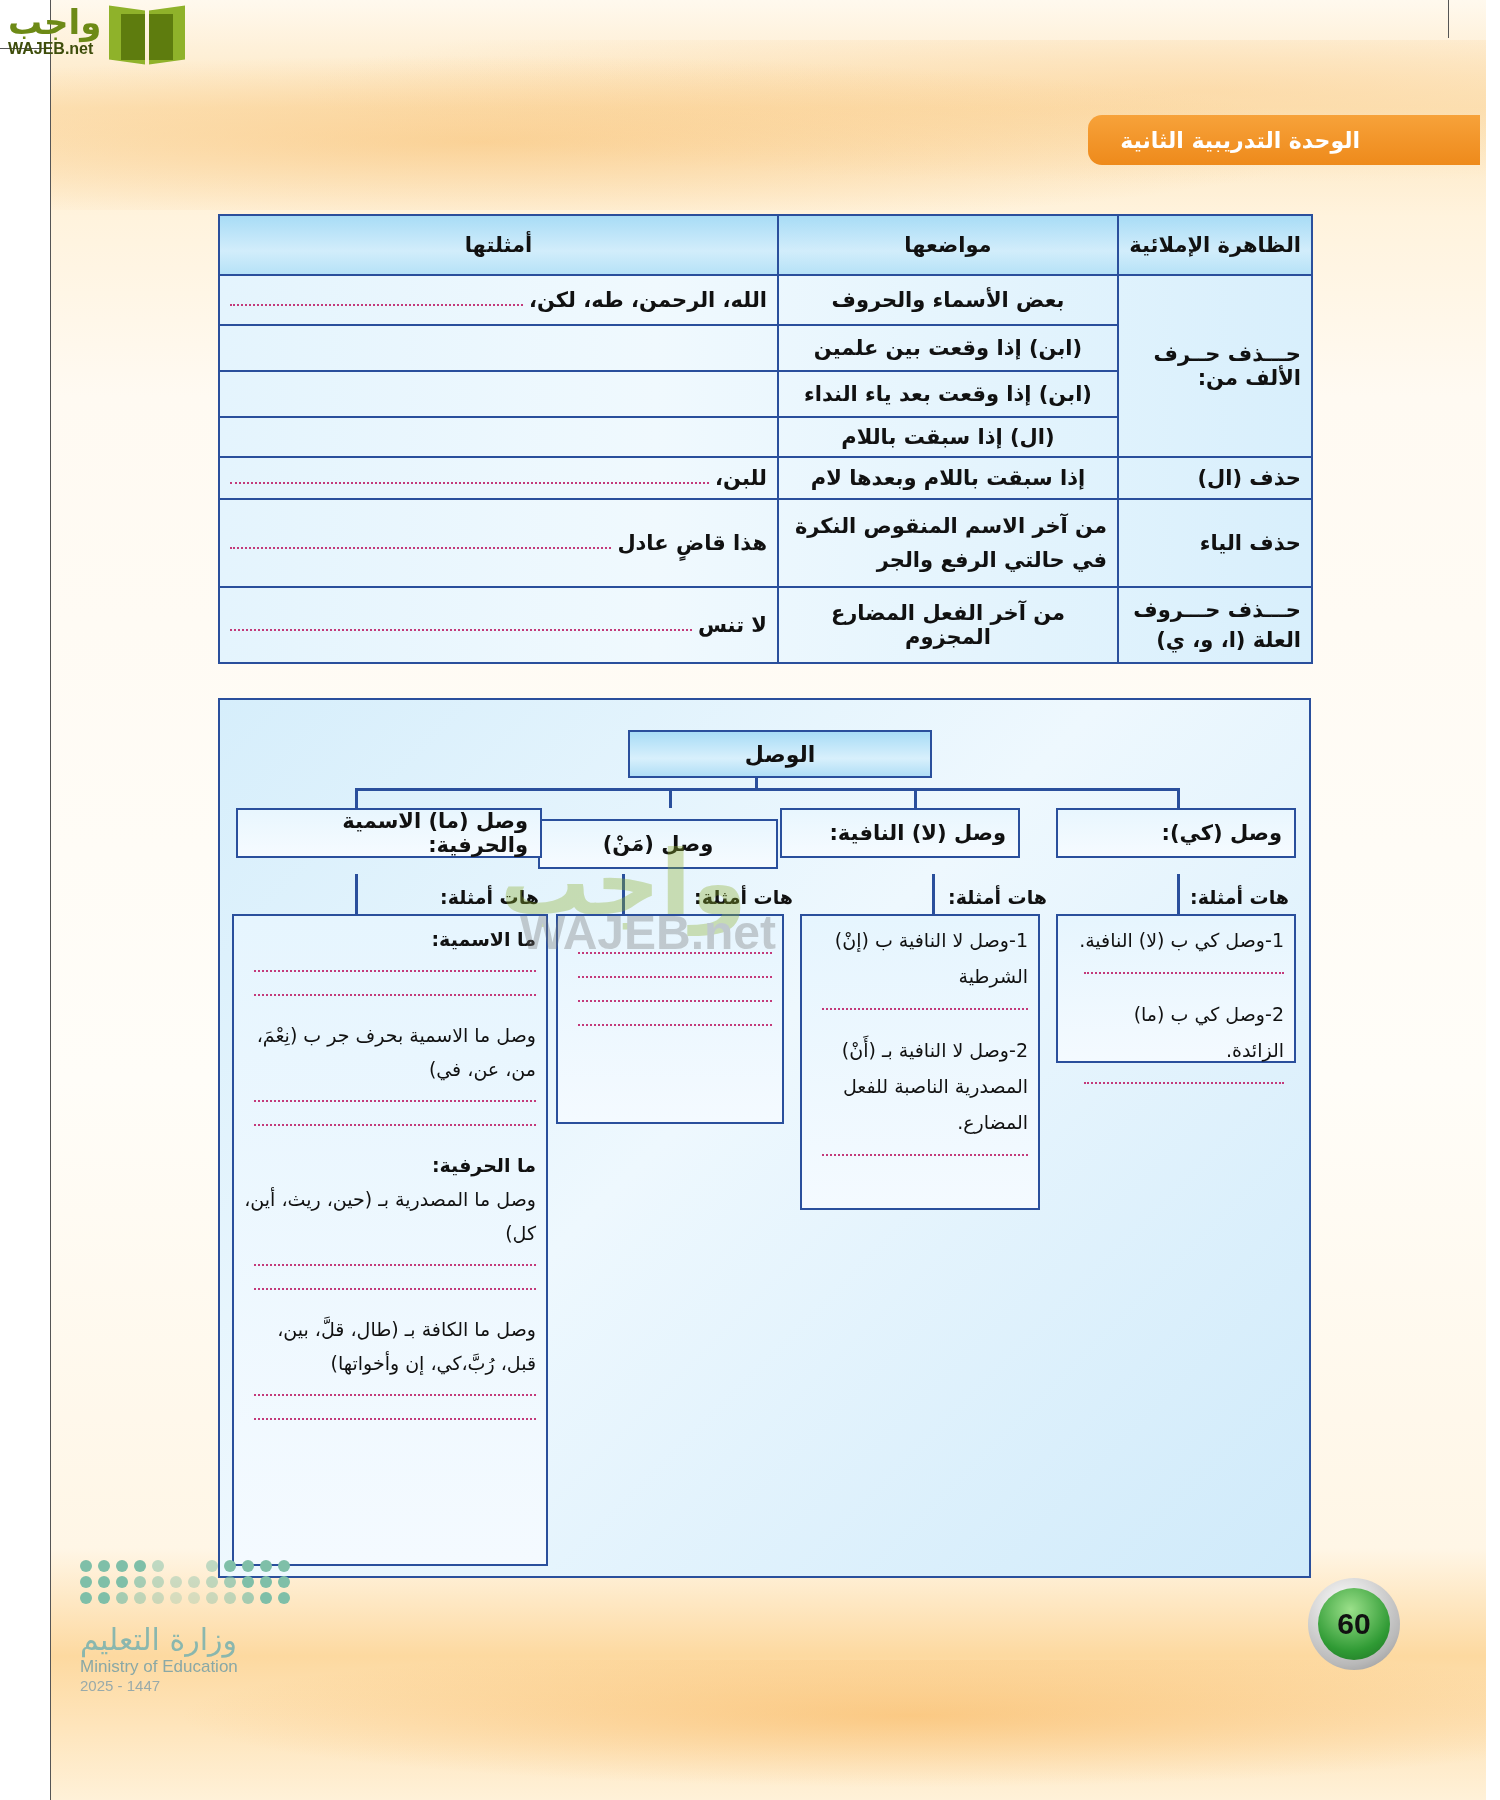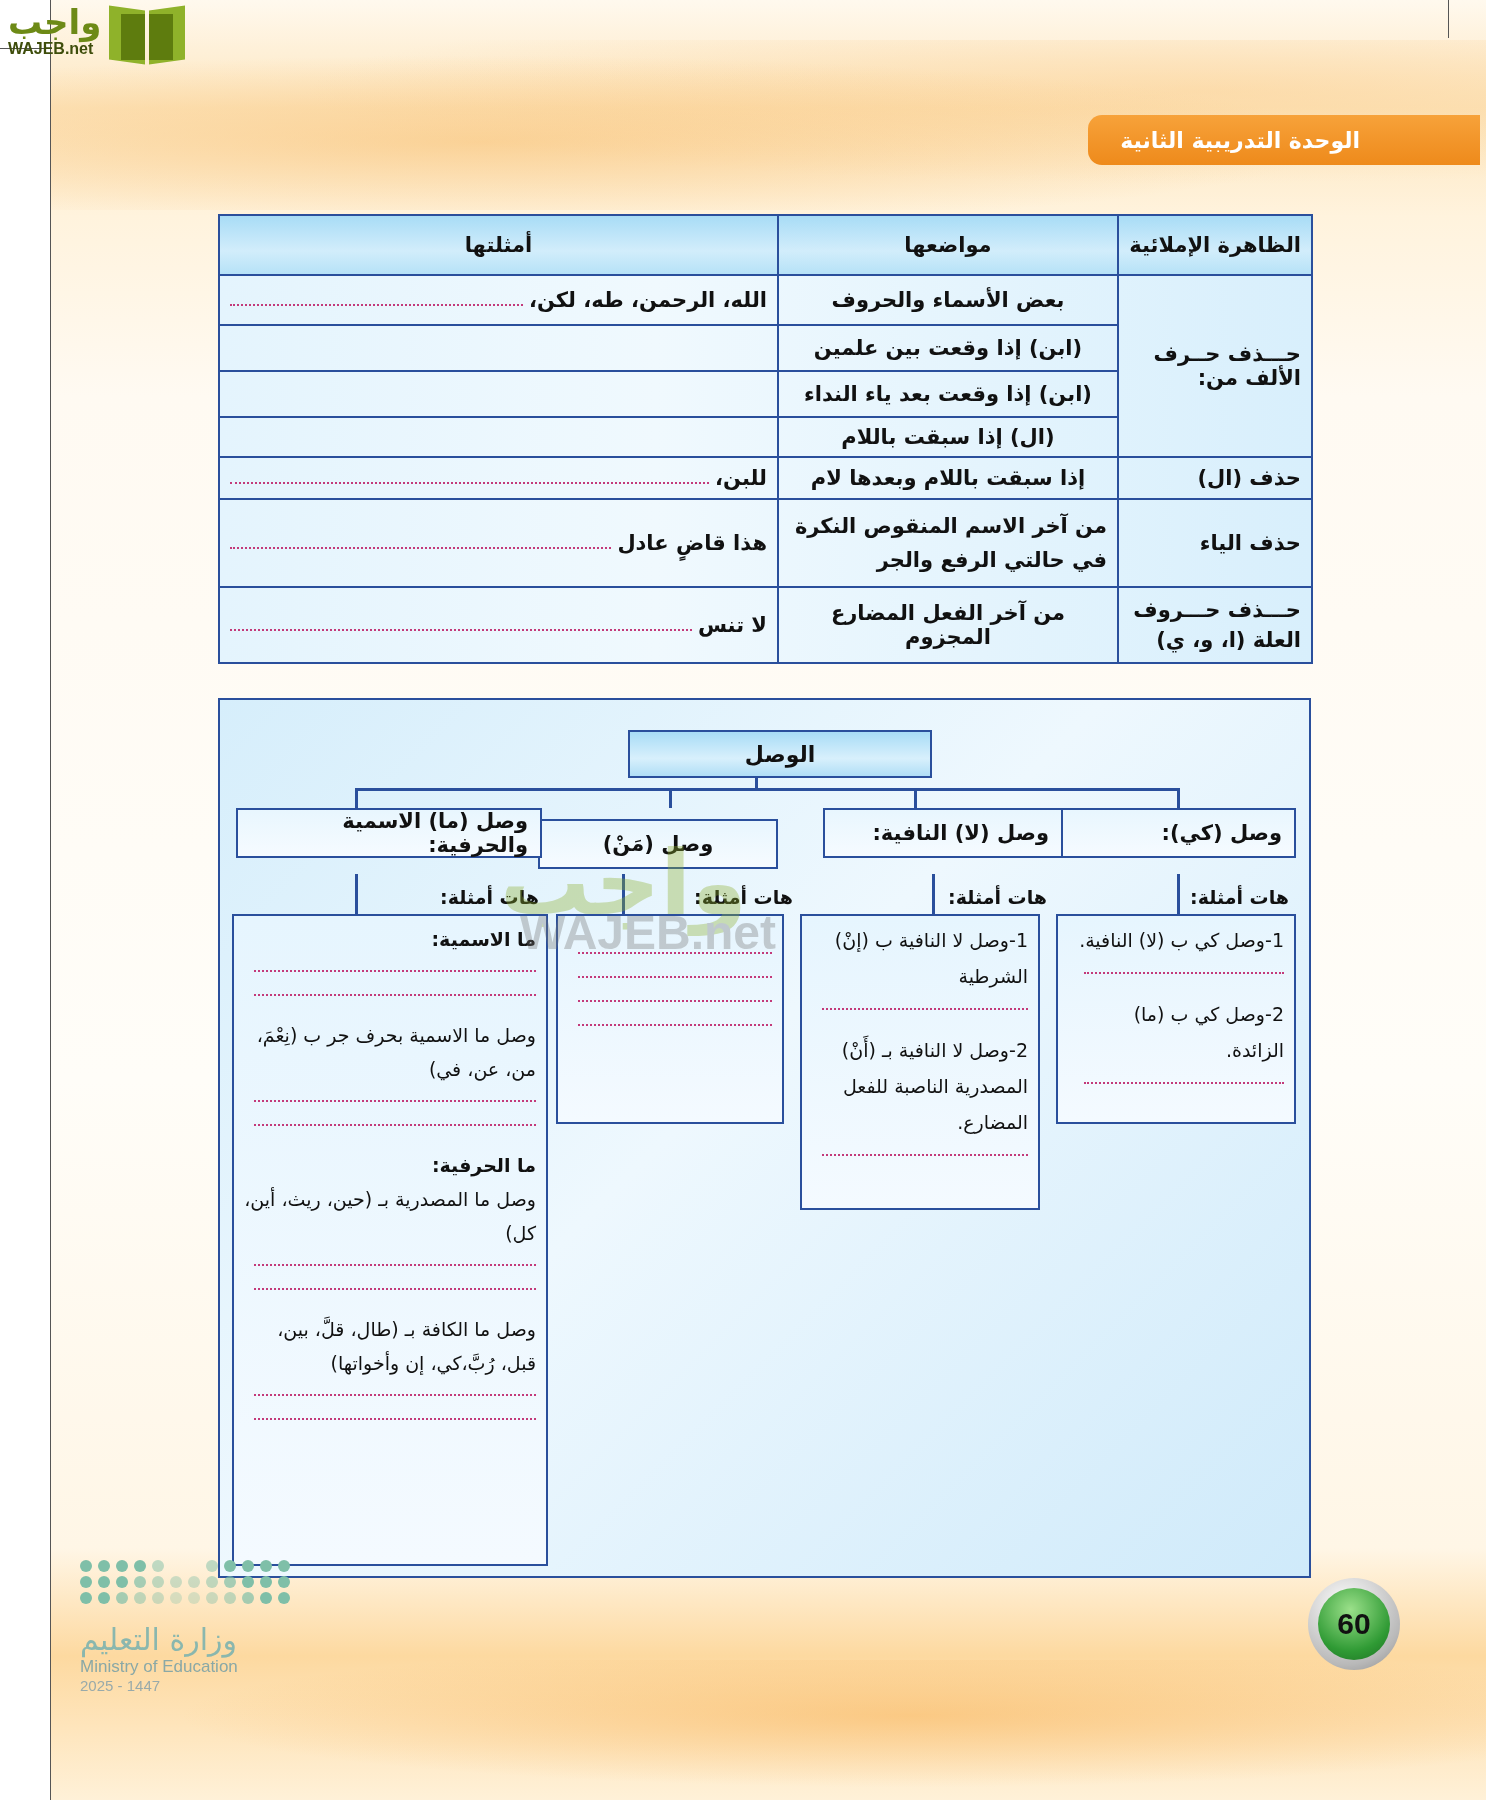--- a/index.html
+++ b/index.html
@@ -144,35 +144,35 @@
   <div class="root">الوصل</div>
 
   <div class="ln" style="left:535px;top:78px;width:2.5px;height:11px;"></div>
   <div class="ln" style="left:135px;top:88px;width:822px;height:2.5px;"></div>
   <div class="ln" style="left:135px;top:88px;width:2.5px;height:20px;"></div>
   <div class="ln" style="left:449px;top:88px;width:2.5px;height:20px;"></div>
   <div class="ln" style="left:694px;top:88px;width:2.5px;height:20px;"></div>
   <div class="ln" style="left:957px;top:88px;width:2.5px;height:20px;"></div>
 
   <div class="cat" style="left:836px;width:240px;">وصل (كي):</div>
-  <div class="cat" style="left:603px;width:240px;">وصل (لا) النافية:</div>
+  <div class="cat" style="left:560px;width:240px;">وصل (لا) النافية:</div>
   <div class="cat" style="left:318px;width:240px;justify-content:center;margin-top:11px;">وصل (مَنْ)</div>
   <div class="cat" style="left:16px;width:306px;">وصل (ما) الاسمية والحرفية:</div>
 
   <div class="ln" style="left:957px;top:174px;width:2.5px;height:40px;"></div>
   <div class="ln" style="left:712px;top:174px;width:2.5px;height:40px;"></div>
   <div class="ln" style="left:402px;top:174px;width:2.5px;height:40px;"></div>
   <div class="ln" style="left:135px;top:174px;width:2.5px;height:40px;"></div>
 
   <div class="ask" style="right:20px;top:186px;">هات أمثلة:</div>
   <div class="ask" style="right:262px;top:186px;">هات أمثلة:</div>
   <div class="ask" style="right:516px;top:186px;">هات أمثلة:</div>
   <div class="ask" style="right:770px;top:186px;">هات أمثلة:</div>
 
-  <div class="box" style="left:836px;top:214px;width:240px;height:210px;padding-left:16px;">
+  <div class="box" style="left:836px;top:214px;width:240px;height:149px;padding-left:16px;">
     <p>1-وصل كي ب (لا) النافية.</p>
     <div class="dl"></div>
     <p>2-وصل كي ب (ما) الزائدة.</p>
     <div class="dl"></div>
   </div>
 
   <div class="box" style="left:580px;top:214px;width:240px;height:296px;">
     <p>1-وصل لا النافية ب (إنْ) الشرطية</p>
     <div class="dl"></div>
     <p>2-وصل لا النافية بـ (أَنْ) المصدرية الناصبة للفعل المضارع.</p>

